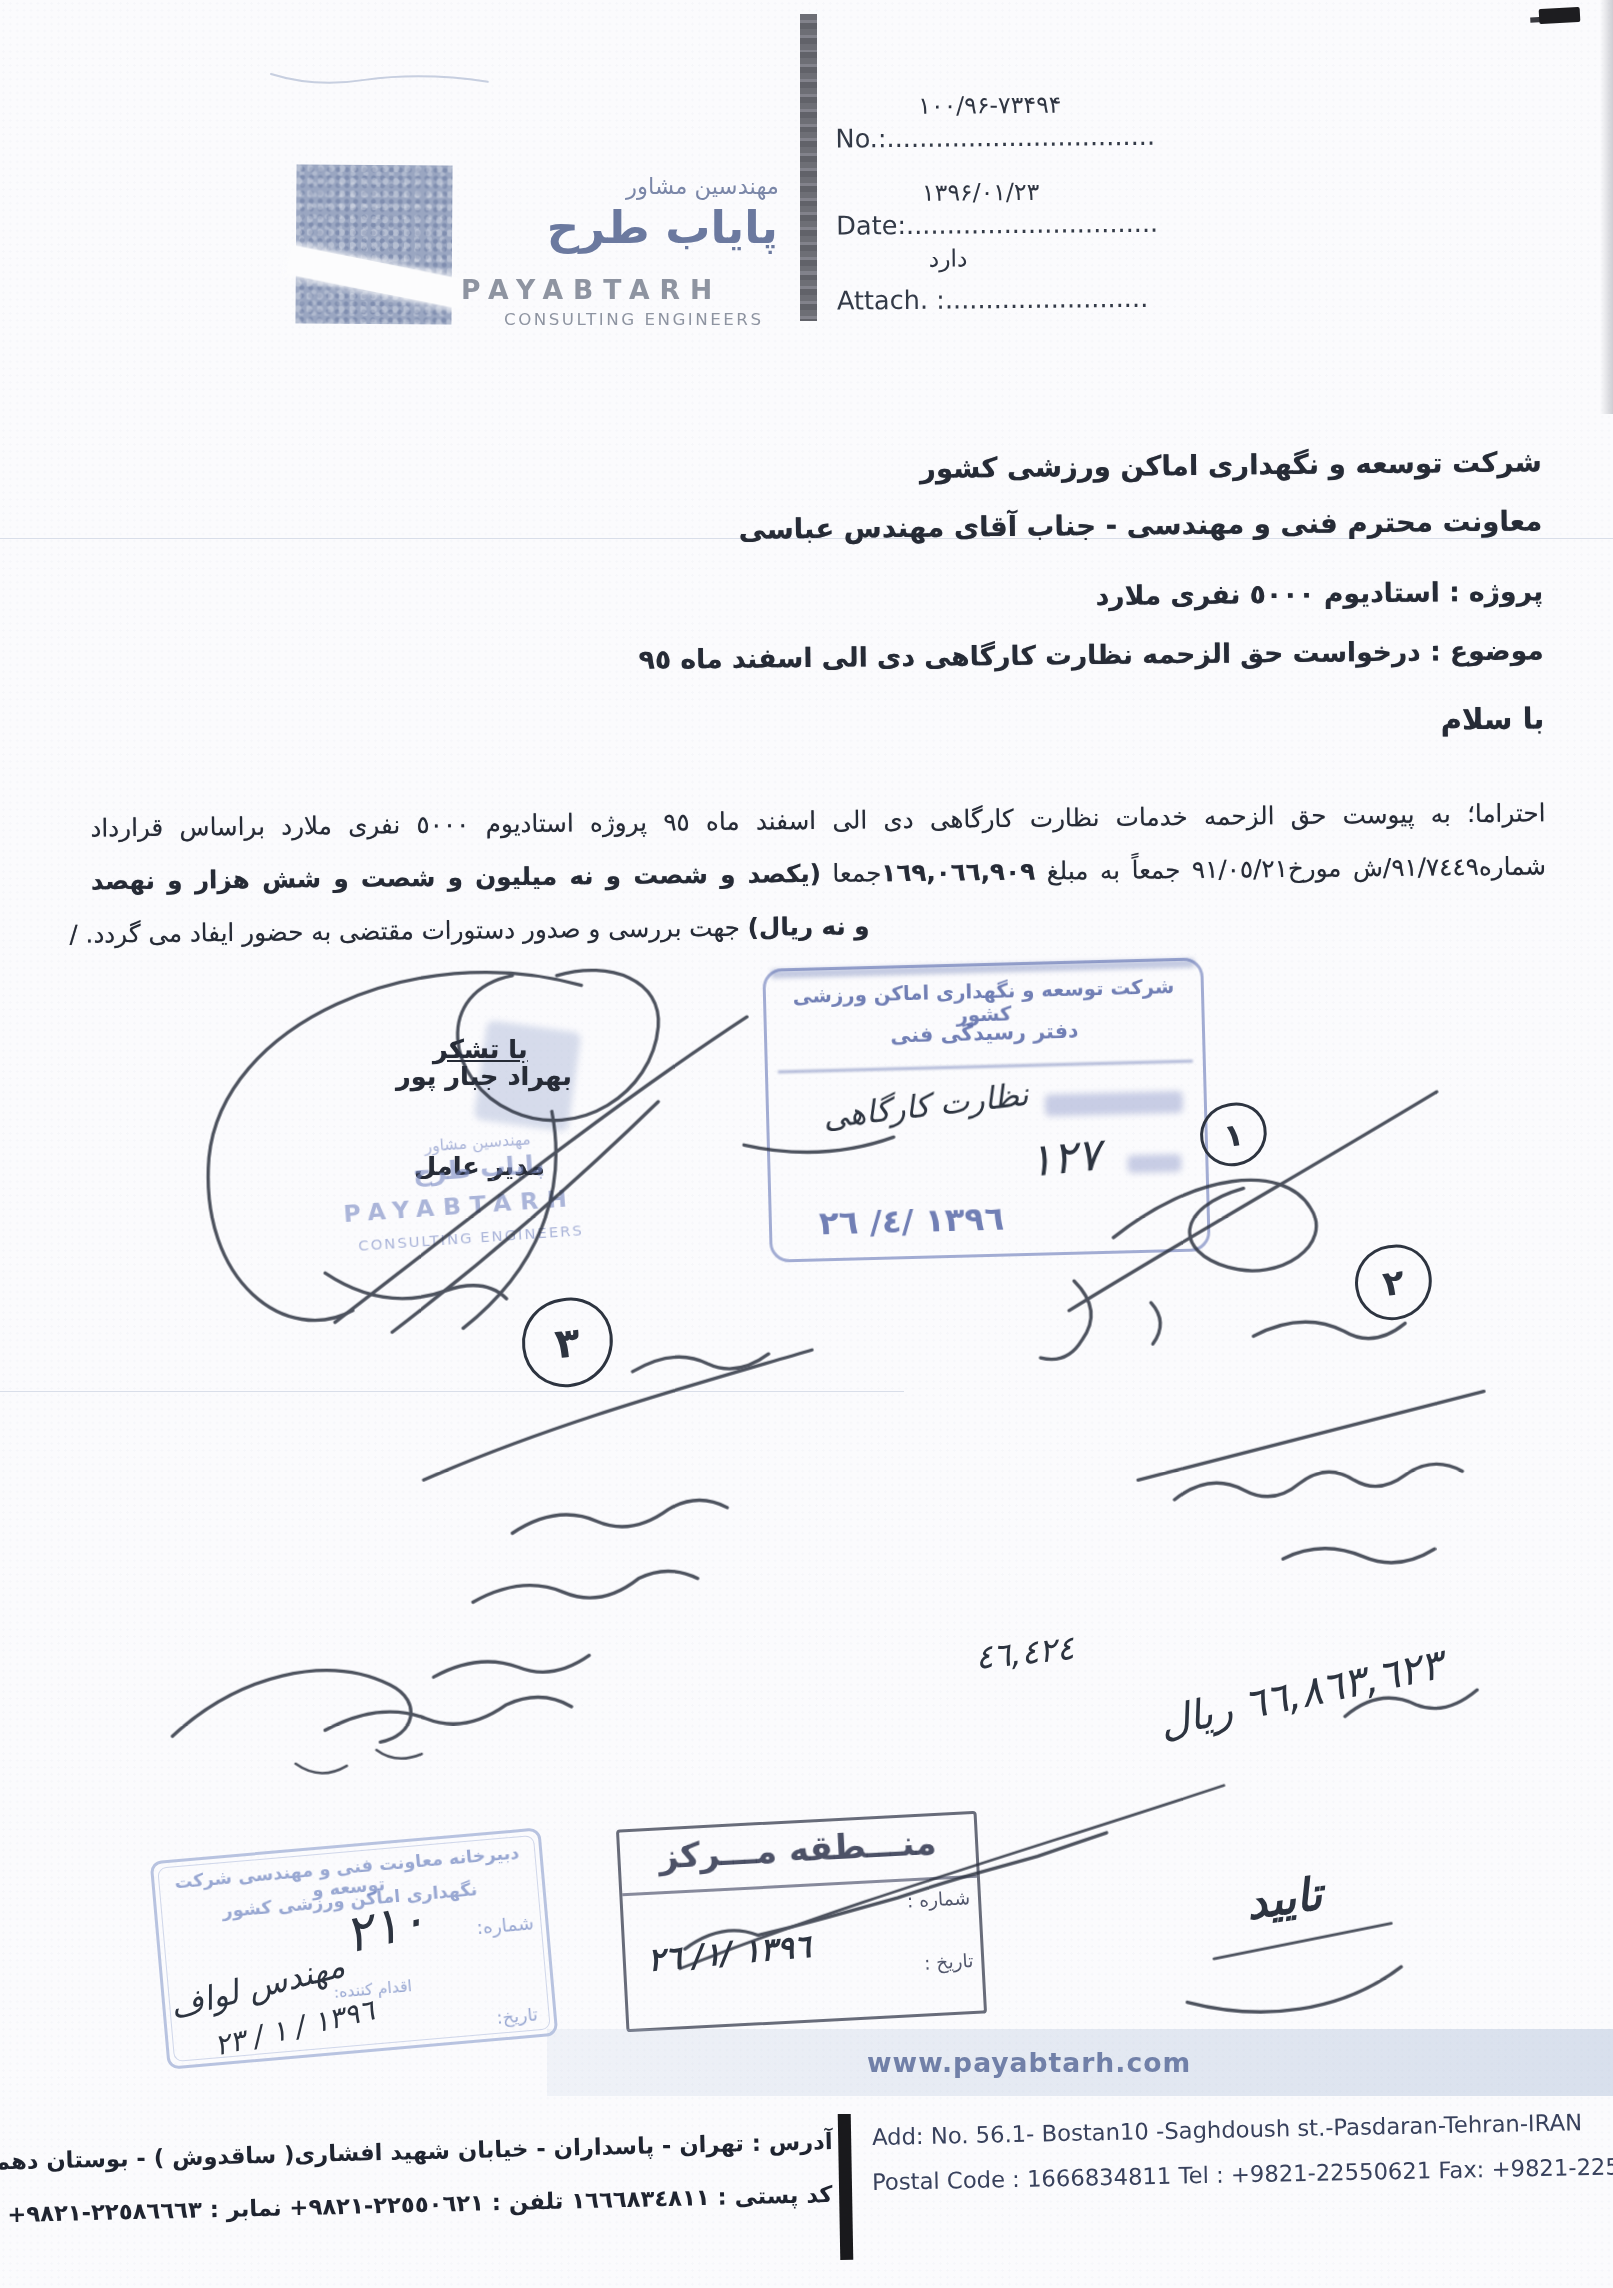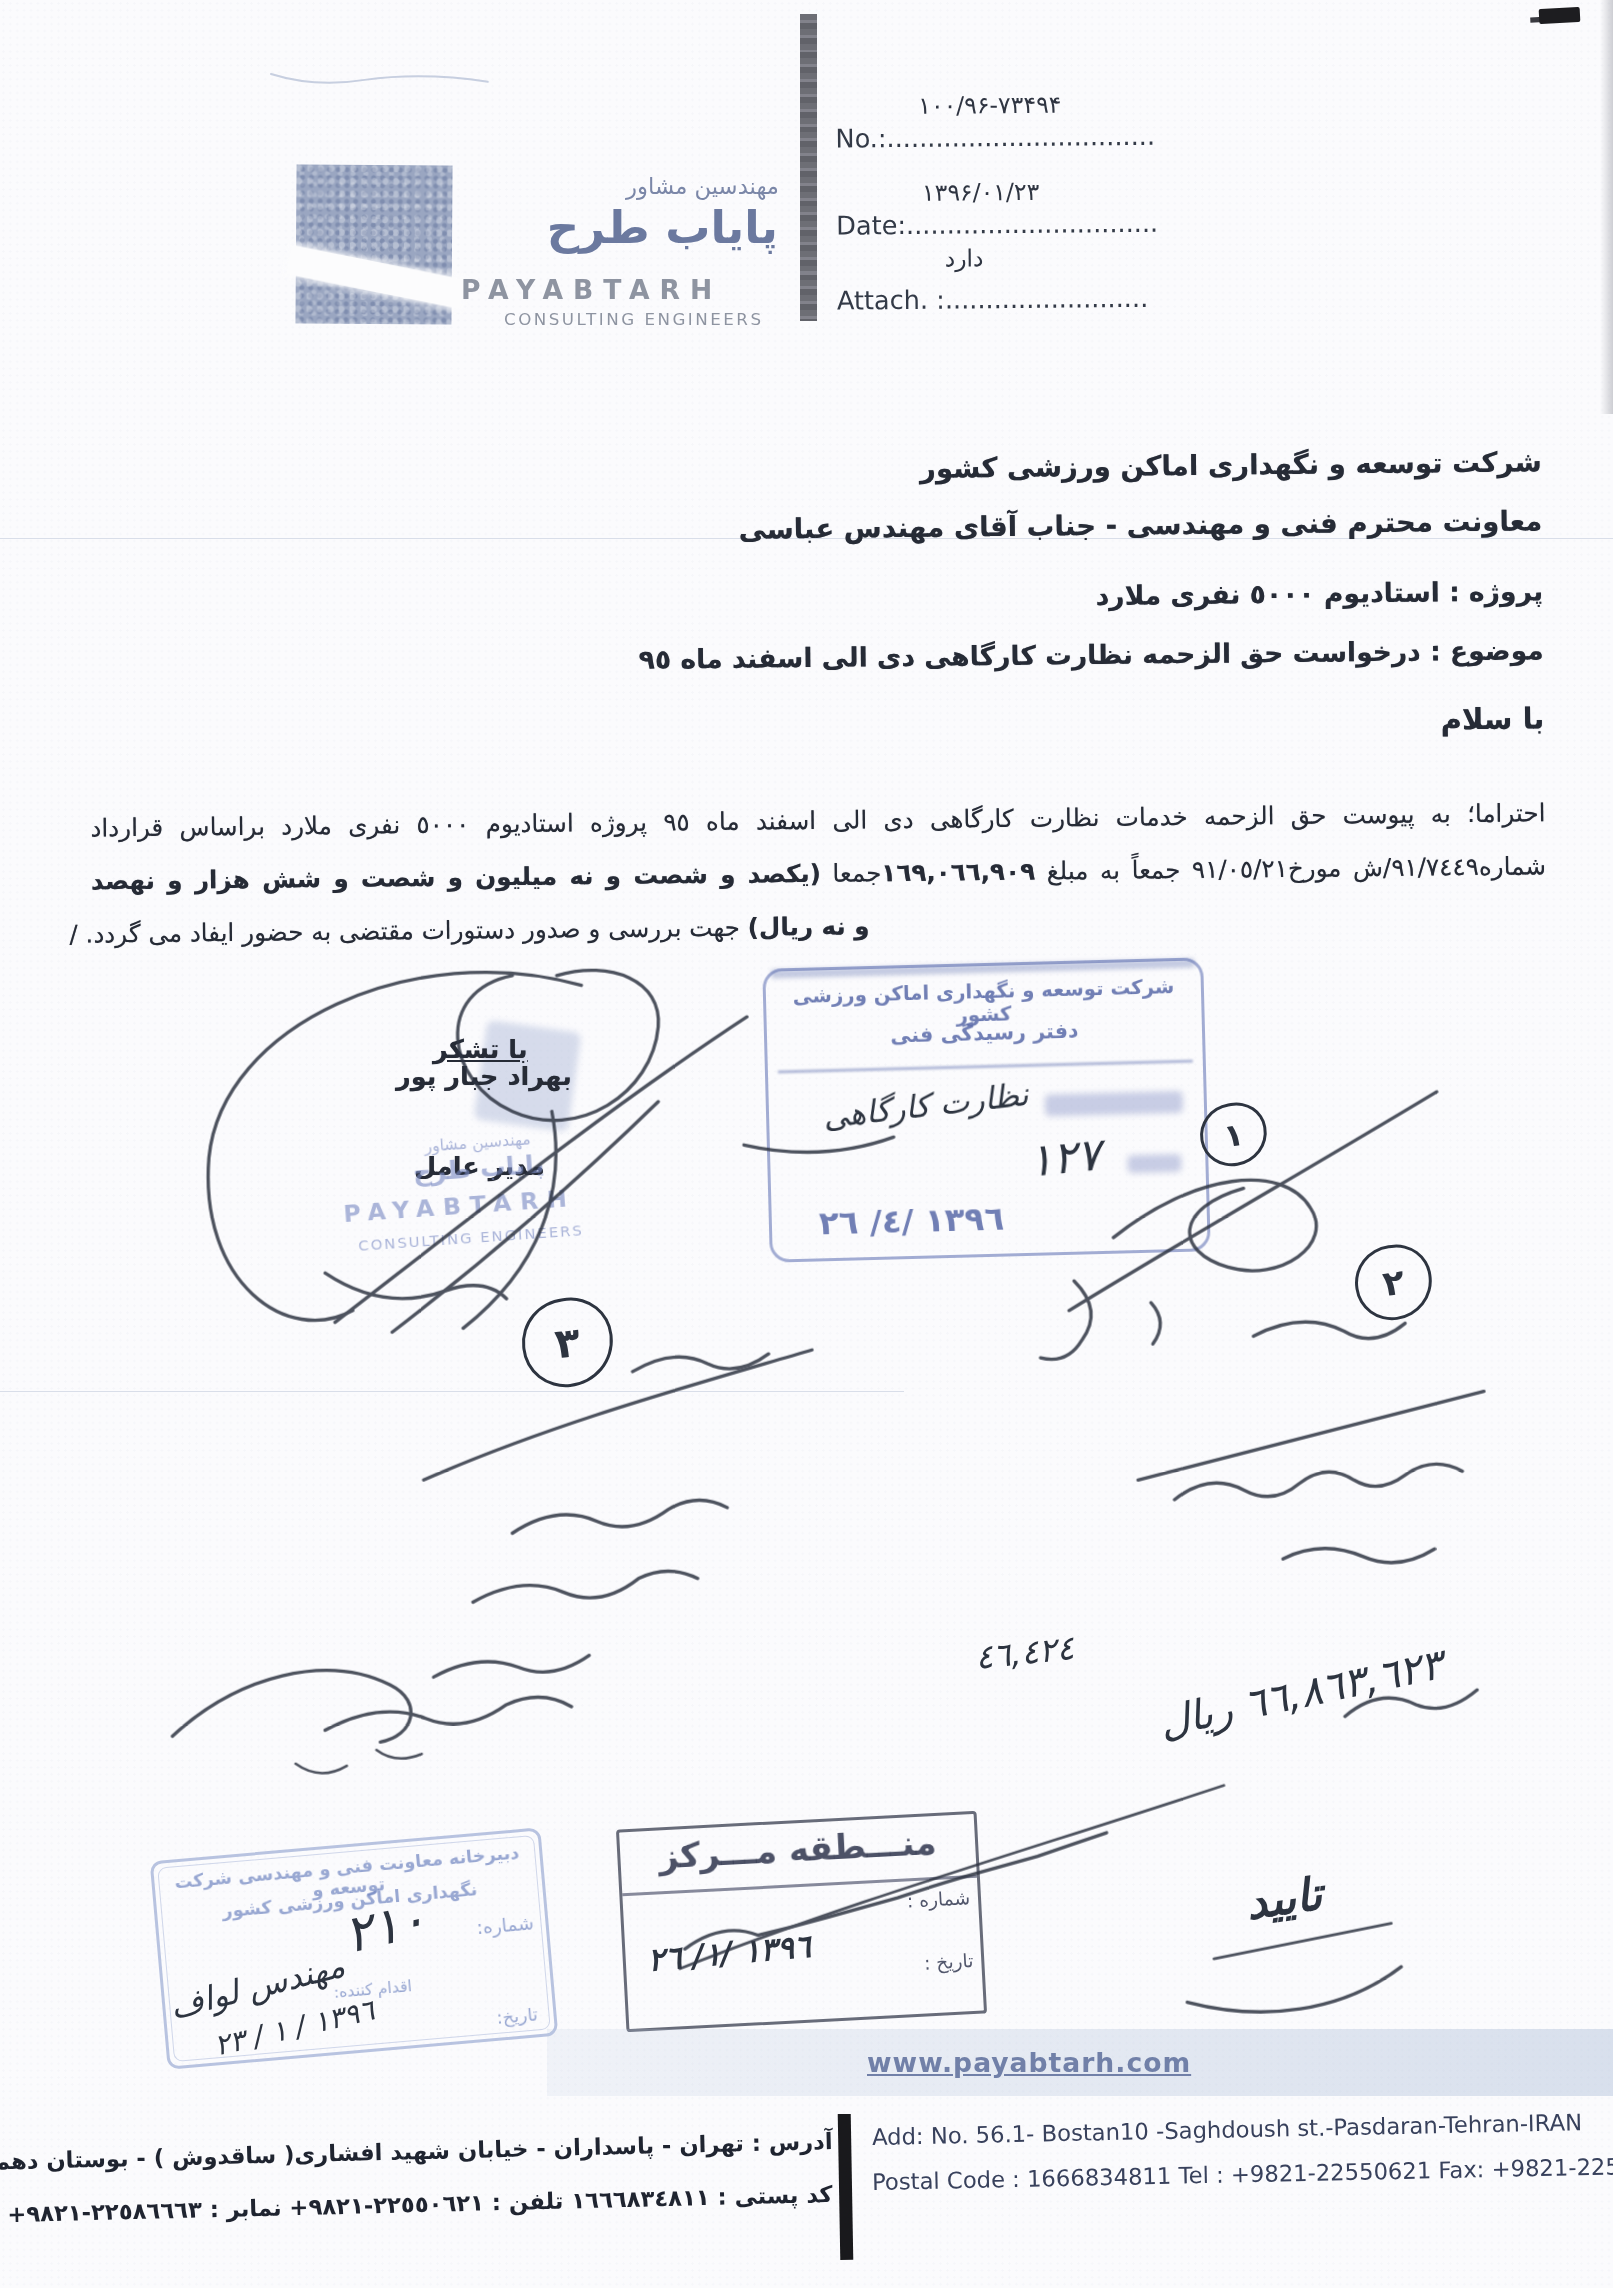--- a/index.html
+++ b/index.html
@@ -75,21 +75,21 @@
   .region-title{position:absolute;top:5.9px;left:0;right:0;text-align:center;font-size:34px;
     font-weight:bold;color:rgba(52,58,82,.88);filter:blur(0.4px);}
   .region-divider{position:absolute;top:61px;left:0;right:0;height:3px;background:rgba(58,64,92,.6);}
   .st-dark{color:rgba(52,58,82,.85);}
   
   .circled{border:3px solid #2d3440;border-radius:50% 46% 52% 48%;display:flex;
     align-items:center;justify-content:center;color:#2d3440;font-weight:bold;}
   
   .webband{left:547px;top:2029px;width:1067px;height:67px;
     background:linear-gradient(90deg, rgba(188,202,224,.18), rgba(168,186,214,.42));}
-  .webtxt{font-size:26.6px;font-weight:bold;color:#7180a8;filter:blur(0.4px);letter-spacing:1px;text-decoration:underline;}
+  .webtxt{font-size:26.6px;font-weight:bold;color:#7180a8;filter:blur(0.4px);letter-spacing:1px;}
   .footer-bar{left:839px;top:2114px;width:12.8px;height:146px;background:#19191c;transform:rotate(-1deg);}
   .fa-foot{position:absolute;font-size:22.7px;font-weight:bold;color:#1f2430;white-space:nowrap;
     direction:rtl;transform:rotate(-1.4deg);transform-origin:right center;}
   .en-foot{position:absolute;font-size:22.7px;color:#38415c;white-space:nowrap;
     transform:rotate(-1.2deg);transform-origin:left center;}
   svg.handwriting{position:absolute;inset:0;pointer-events:none;}
 </style>
 </head>
 <body>
 
@@ -107,21 +107,21 @@
   <div class="abs fa lh-fa-small">مهندسین مشاور</div>
   <div class="abs fa lh-fa-large">پایاب طرح</div>
   <div class="abs lh-latin">PAYABTARH</div>
   <div class="abs lh-latin-sub">CONSULTING ENGINEERS</div>
 
   <div class="abs refbox">
     <span class="ref-value ltr" style="left:91px;top:11.8px;">۱۰۰/۹۶-۷۳۴۹۴</span>
     <span class="ref-label" style="left:7.9px;top:43px;">No.:.................................</span>
     <span class="ref-value ltr" style="left:94px;top:99px;">۱۳۹۶/۰۱/۲۳</span>
     <span class="ref-label" style="left:7.9px;top:130px;">Date:...............................</span>
-    <span class="ref-value fa" style="left:116px;top:165px;">دارد</span>
+    <span class="ref-value fa" style="left:100px;top:165px;">دارد</span>
     <span class="ref-label" style="left:7.9px;top:205px;">Attach. :.........................</span>
   </div>
 
   <div class="abs letter-skew">
     <div class="h-line fa soft" style="top:453px;">شرکت توسعه و نگهداری اماکن ورزشی کشور</div>
     <div class="h-line fa soft" style="top:512px;">معاونت محترم فنی و مهندسی - جناب آقای مهندس عباسی</div>
     <div class="h-line fa soft" style="top:583px;font-size:26.6px;">پروژه : استادیوم ٥٠٠٠ نفری ملارد</div>
     <div class="h-line fa soft" style="top:642px;font-size:26.6px;">موضوع : درخواست حق الزحمه نظارت کارگاهی دی الی اسفند ماه ٩٥</div>
     <div class="h-line fa soft" style="top:709px;font-size:29px;">با سلام</div>
     <div class="body-line soft" style="top:806px;">احتراما؛ به پیوست حق الزحمه خدمات نظارت کارگاهی دی الی اسفند ماه ٩٥ پروژه استادیوم ٥٠٠٠ نفری ملارد براساس قرارداد</div>

